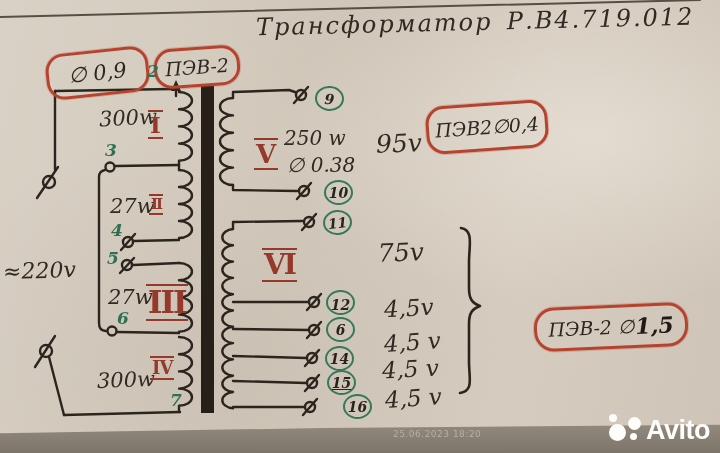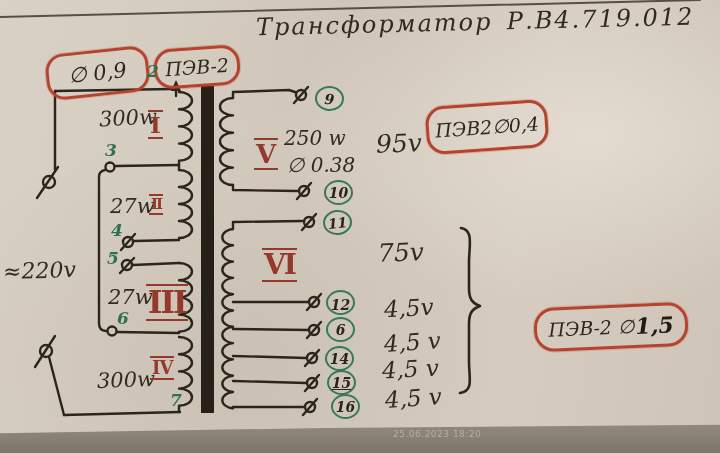--- a/index.html
+++ b/index.html
@@ -191,20 +191,27 @@
     </div>
   <div class="gcircle" style="left:326px;top:317px;">
       <span>6</span>
     </div>
   <div class="gcircle" style="left:325px;top:346px;text-align:right;">
       <span>14</span>
     </div>
   <div class="gcircle" style="left:327px;top:370px;text-decoration:underline;">
       <span>15</span>
     </div>
-  <div class="gcircle" style="left:331px;top:394px;">
+  <div class="gcircle" style="left:343px;top:394px;">
       <span>16</span>
     </div>
 
   <div class="strip"></div>
   <div class="timestamp">25.06.2023 18:20</div>
+  <div class="avito">
+    <div class="dot" style="left:3px;top:13px;width:17px;height:17px;"></div>
+    <div class="dot" style="left:22px;top:6px;width:13px;height:13px;"></div>
+    <div class="dot" style="left:3px;top:3px;width:8px;height:8px;"></div>
+    <div class="dot" style="left:24px;top:22px;width:7px;height:7px;"></div>
+    <span class="avito-text">Avito</span>
+  </div>
 
 </div>
 
 </body></html>

